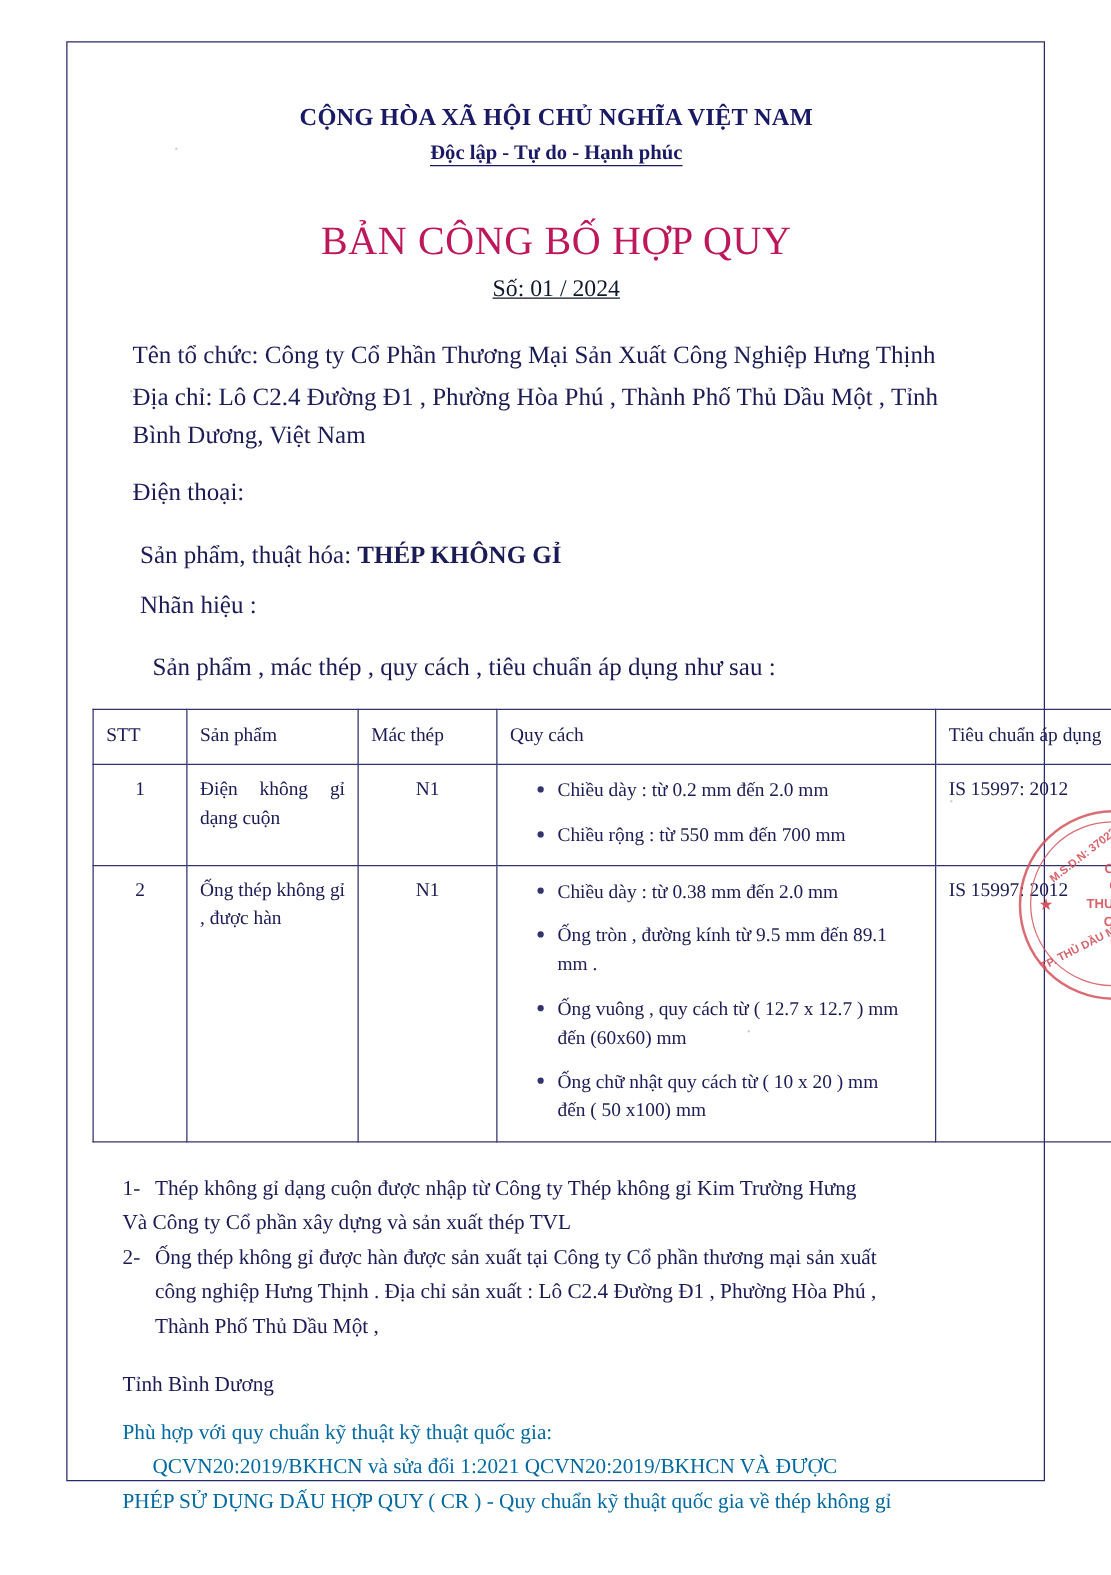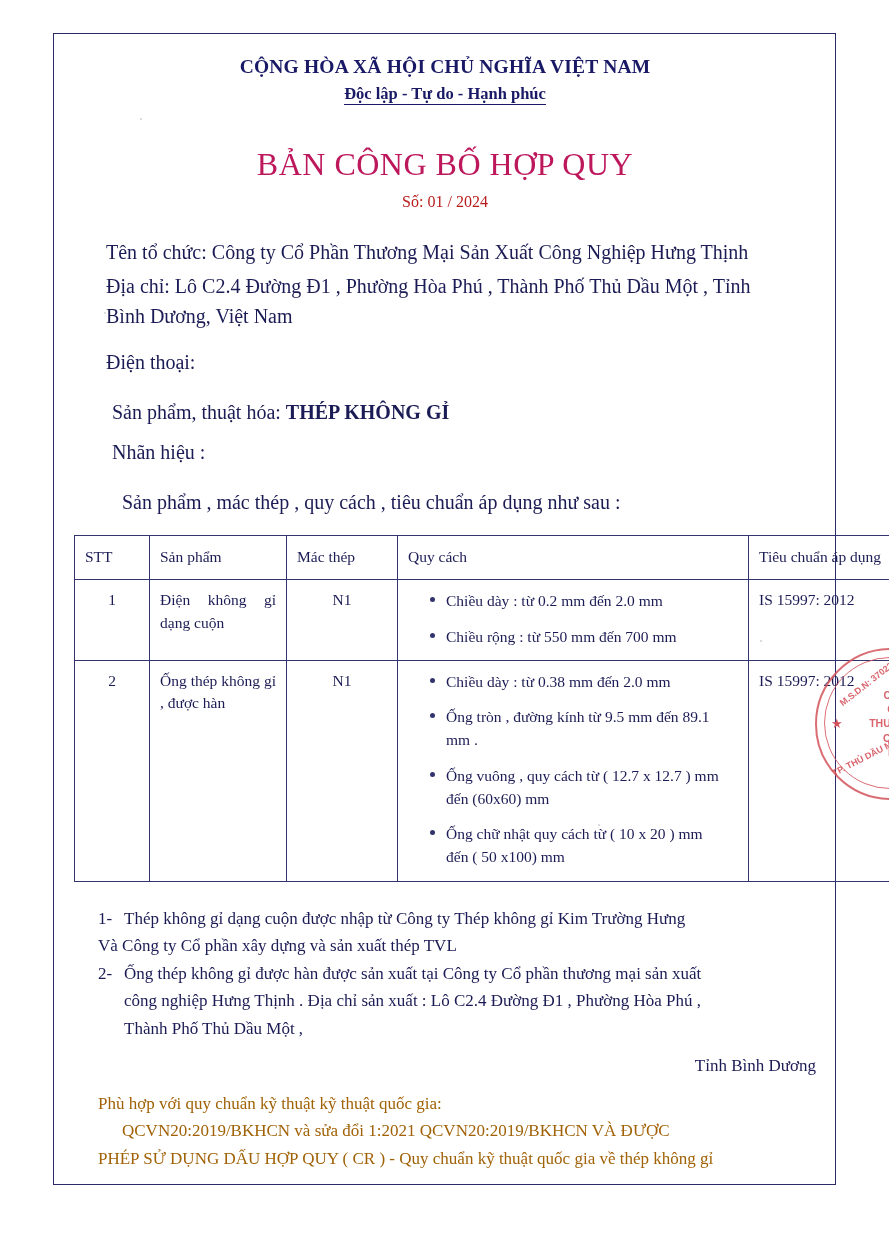--- a/index.html
+++ b/index.html
@@ -28,21 +28,21 @@
     left: 53px;
     top: 33px;
     width: 783px;
     height: 1152px;
     border: 1px solid #2a2a6a;
     box-sizing: border-box;
   }
   .content {
     position: absolute;
     left: 74px;
-    top: 44px;
+    top: 72px;
     width: 742px;
     box-sizing: border-box;
   }
   .center { text-align: center; }
 
   .nat-title {
     font-size: 19.5px;
     font-weight: bold;
     letter-spacing: 0.2px;
     margin: 12px 0 0 0;
@@ -59,23 +59,24 @@
     padding-bottom: 1px;
   }
   .doc-title {
     font-size: 32px;
     font-weight: normal;
     margin: 42px 0 0 0;
     letter-spacing: 0.5px;
     color: #be185d;
   }
   .doc-number {
-    font-size: 16px;
+    font-size: 19px;
     margin: 10px 0 0 0;
-    color: #b91c1c;
+    color: #0f172a;
+    text-decoration: underline;
   }
 
   .para {
     font-size: 20px;
     line-height: 1.5;
     margin: 0;
     color: #1b1b55;
   }
   .block-org { margin-top: 26px; padding-left: 32px; }
   .block-addr { margin-top: 4px; padding-left: 32px; }
@@ -140,24 +141,24 @@
     display: flex;
     font-size: 17px;
     line-height: 1.5;
     margin-bottom: 2px;
     color: #1b1b55;
   }
   .note-num { width: 26px; flex: 0 0 26px; }
   .note-body { flex: 1; }
   .note-cont { padding-left: 0; }
   .indent-1 { padding-left: 26px; }
-  .mt6 { margin-top: 12px; text-align: right; }
+  .mt6 { margin-top: 22px; }
 
   .foot { margin-top: 12px; padding-left: 24px; }
-  .foot p { font-size: 17px; line-height: 1.5; margin: 0 0 2px 0; color: #a16207; }
+  .foot p { font-size: 17px; line-height: 1.5; margin: 0 0 2px 0; color: #0369a1; }
   .foot .pad { padding-left: 24px; }
 
   
   .stamp {
     position: absolute;
     left: 815px;
     top: 648px;
     width: 150px;
     height: 150px;
     pointer-events: none;

